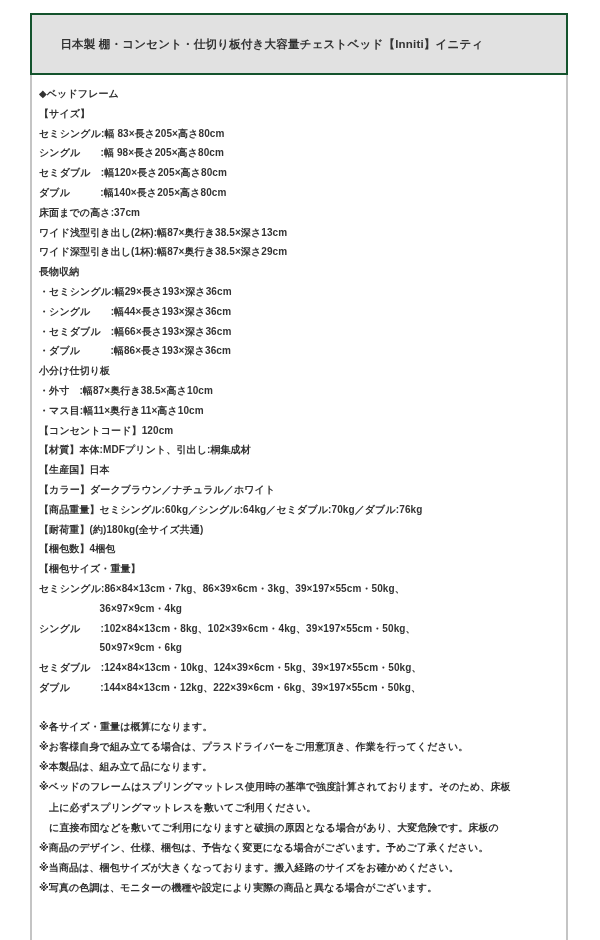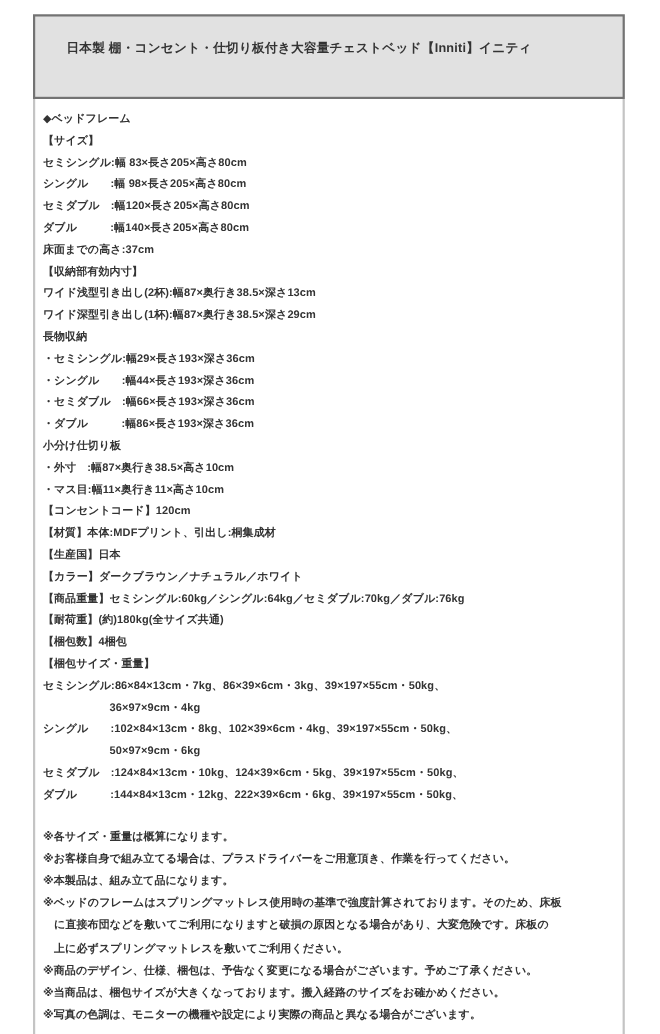--- a/index.html
+++ b/index.html
@@ -22,22 +22,22 @@
   .spec-card {
     position: absolute;
     left: 30px;
     top: 13px;
     width: 538px;
     box-sizing: border-box;
   }
   .titlebar {
     box-sizing: border-box;
     background: #e1e1e1;
-    border: 2px solid #737373;
-    padding: 4px 8px 18px 8px;
+    border: 2px solid #14532d;
+    padding: 4px 8px 3px 8px;
     font-size: 11.5px;
     line-height: 17px;
     font-weight: 700;
     letter-spacing: 0.2px;
     white-space: pre;
     color: #333333;
   }
   .bodybox {
     box-sizing: border-box;
     background: #ffffff;
@@ -74,21 +74,20 @@
 
     <div class="bodybox">
       <div class="spec-block">
           <div class="line">◆ベッドフレーム</div>
           <div class="line">【サイズ】</div>
           <div class="line">セミシングル:幅 83×長さ205×高さ80cm</div>
           <div class="line">シングル　　:幅 98×長さ205×高さ80cm</div>
           <div class="line">セミダブル　:幅120×長さ205×高さ80cm</div>
           <div class="line">ダブル　　　:幅140×長さ205×高さ80cm</div>
           <div class="line">床面までの高さ:37cm</div>
-          <div class="line">【収納部有効内寸】</div>
           <div class="line">ワイド浅型引き出し(2杯):幅87×奥行き38.5×深さ13cm</div>
           <div class="line">ワイド深型引き出し(1杯):幅87×奥行き38.5×深さ29cm</div>
           <div class="line">長物収納</div>
           <div class="line">・セミシングル:幅29×長さ193×深さ36cm</div>
           <div class="line">・シングル　　:幅44×長さ193×深さ36cm</div>
           <div class="line">・セミダブル　:幅66×長さ193×深さ36cm</div>
           <div class="line">・ダブル　　　:幅86×長さ193×深さ36cm</div>
           <div class="line">小分け仕切り板</div>
           <div class="line">・外寸　:幅87×奥行き38.5×高さ10cm</div>
           <div class="line">・マス目:幅11×奥行き11×高さ10cm</div>
@@ -106,22 +105,22 @@
           <div class="line">　　　　　　50×97×9cm・6kg</div>
           <div class="line">セミダブル　:124×84×13cm・10kg、124×39×6cm・5kg、39×197×55cm・50kg、</div>
           <div class="line">ダブル　　　:144×84×13cm・12kg、222×39×6cm・6kg、39×197×55cm・50kg、</div>
         </div>
 
       <div class="notes-block">
           <div class="line">※各サイズ・重量は概算になります。</div>
           <div class="line">※お客様自身で組み立てる場合は、プラスドライバーをご用意頂き、作業を行ってください。</div>
           <div class="line">※本製品は、組み立て品になります。</div>
           <div class="line">※ベッドのフレームはスプリングマットレス使用時の基準で強度計算されております。そのため、床板</div>
+          <div class="line">　上に必ずスプリングマットレスを敷いてご利用ください。</div>
           <div class="line">　に直接布団などを敷いてご利用になりますと破損の原因となる場合があり、大変危険です。床板の</div>
-          <div class="line">　上に必ずスプリングマットレスを敷いてご利用ください。</div>
           <div class="line">※商品のデザイン、仕様、梱包は、予告なく変更になる場合がございます。予めご了承ください。</div>
           <div class="line">※当商品は、梱包サイズが大きくなっております。搬入経路のサイズをお確かめください。</div>
           <div class="line">※写真の色調は、モニターの機種や設定により実際の商品と異なる場合がございます。</div>
         </div>
     </div>
 
   </div>
 </div>
 
 </body></html>

